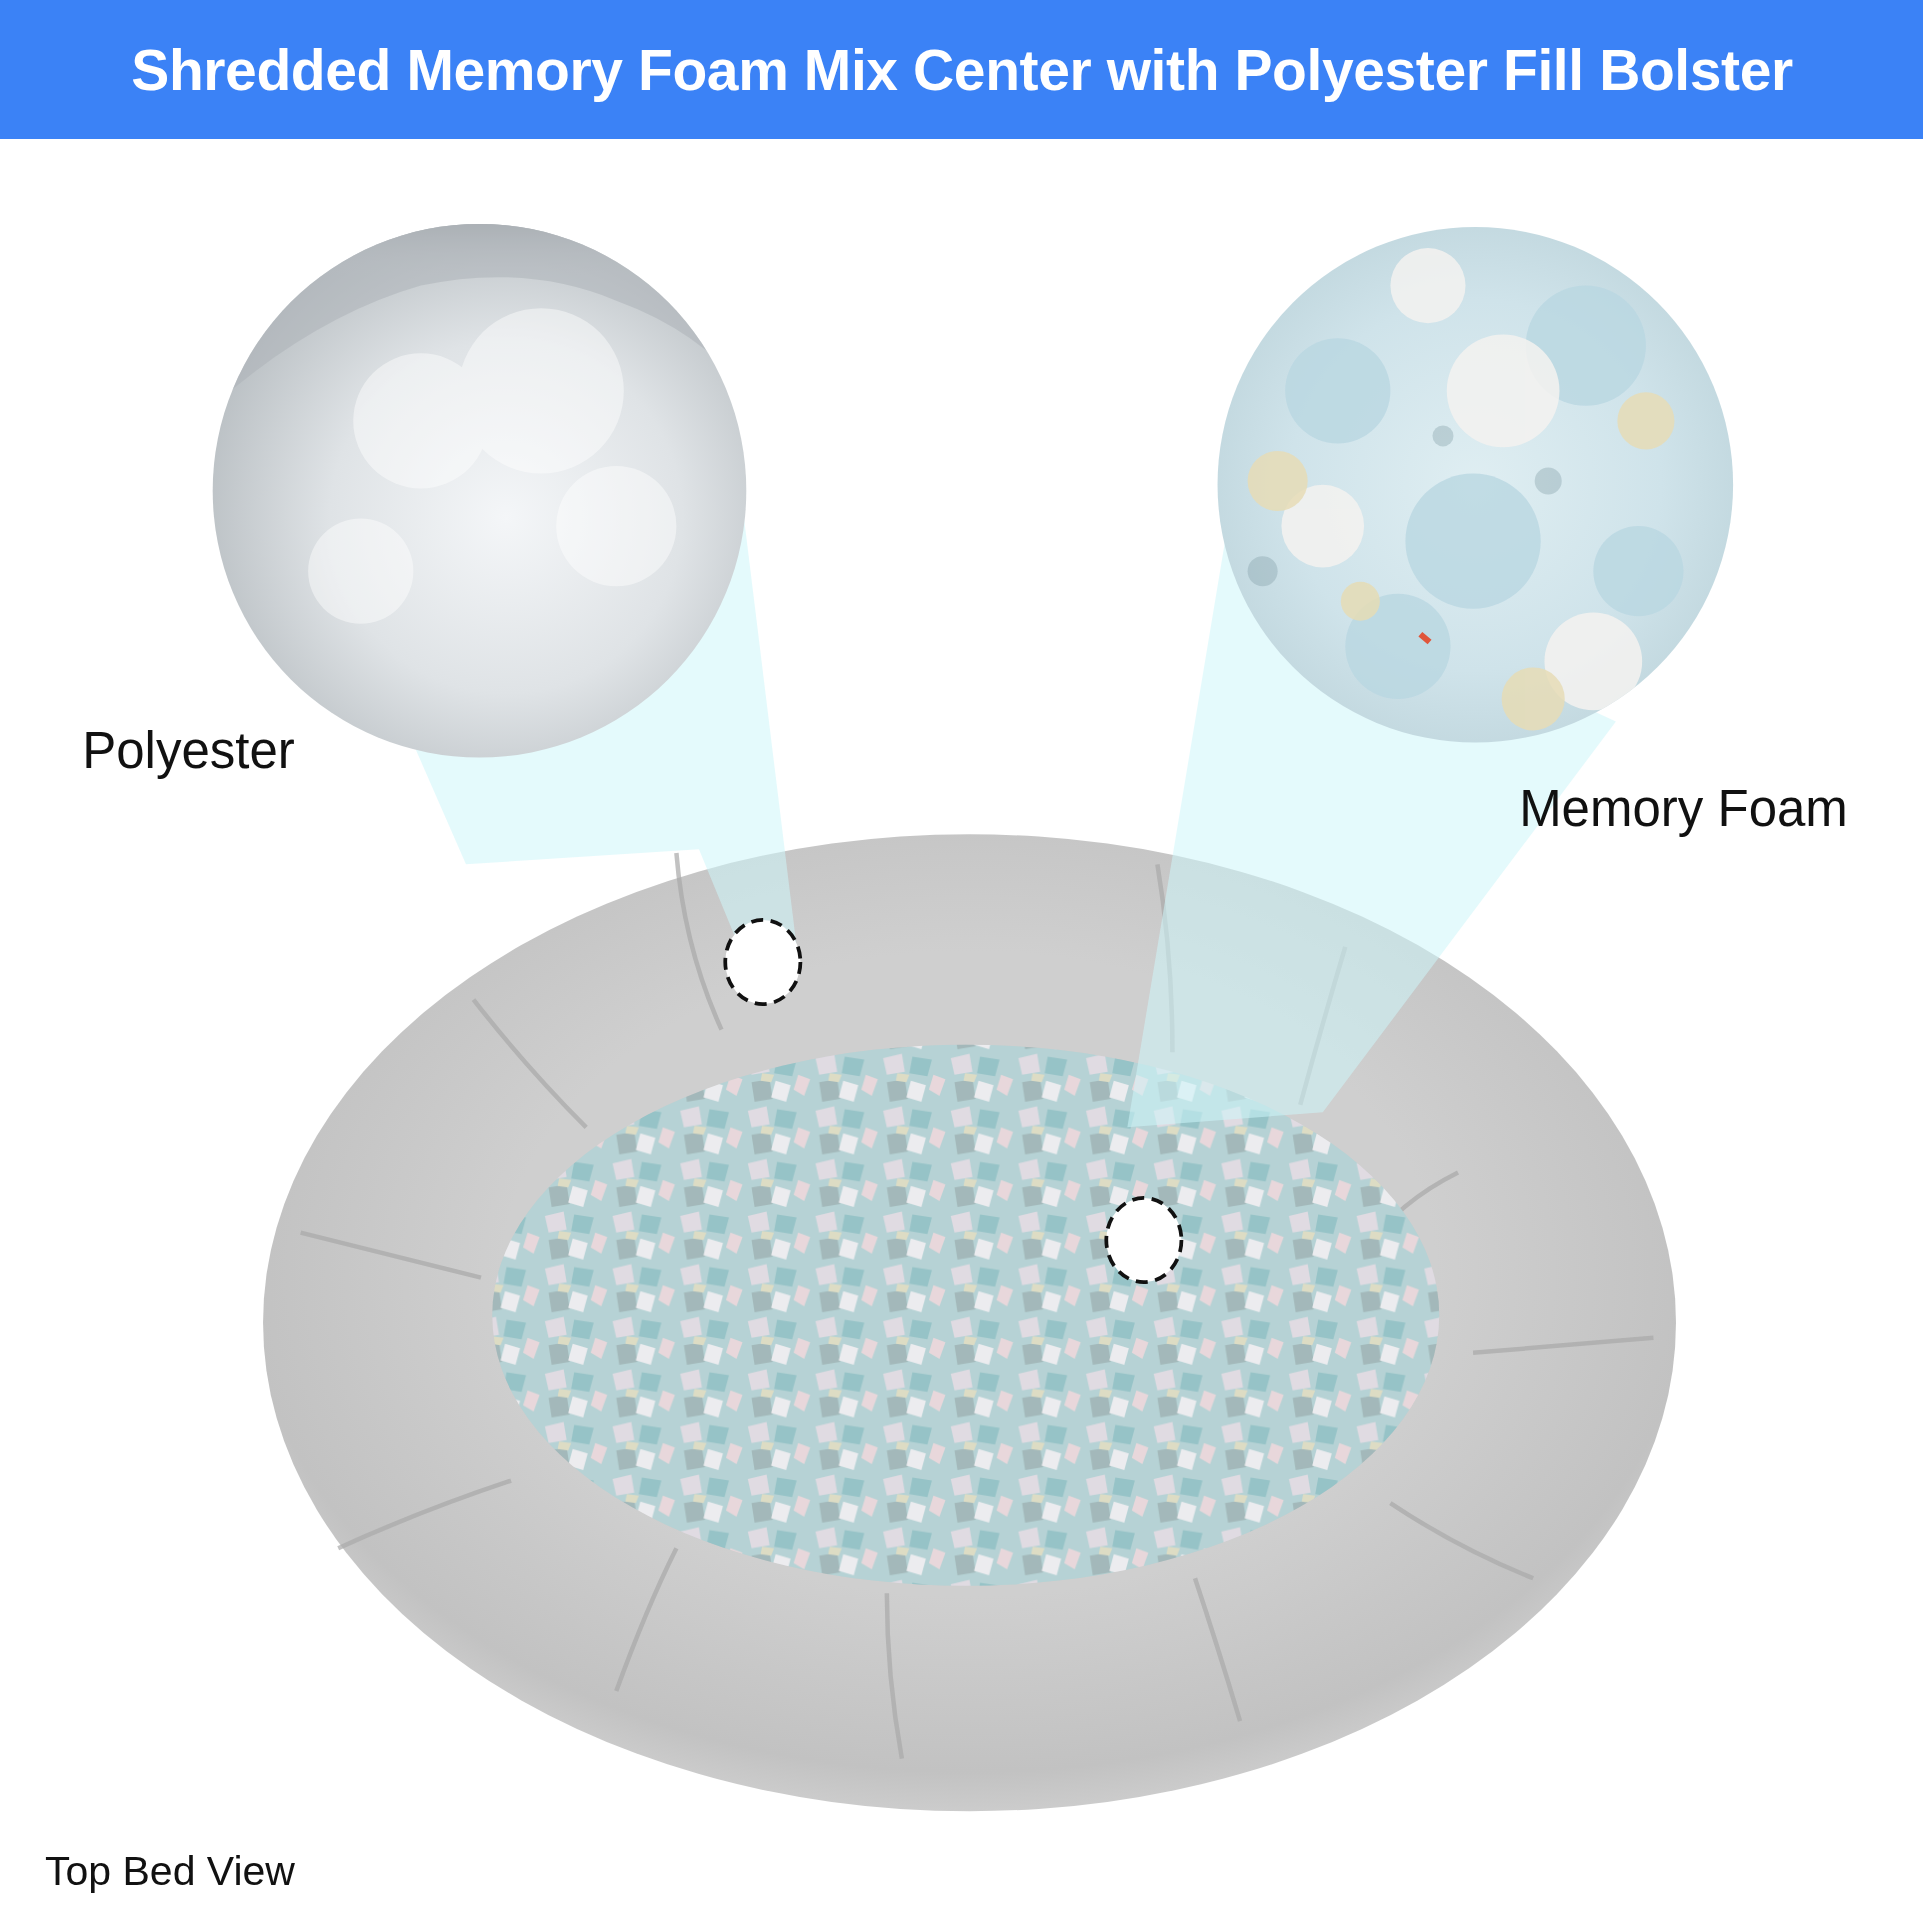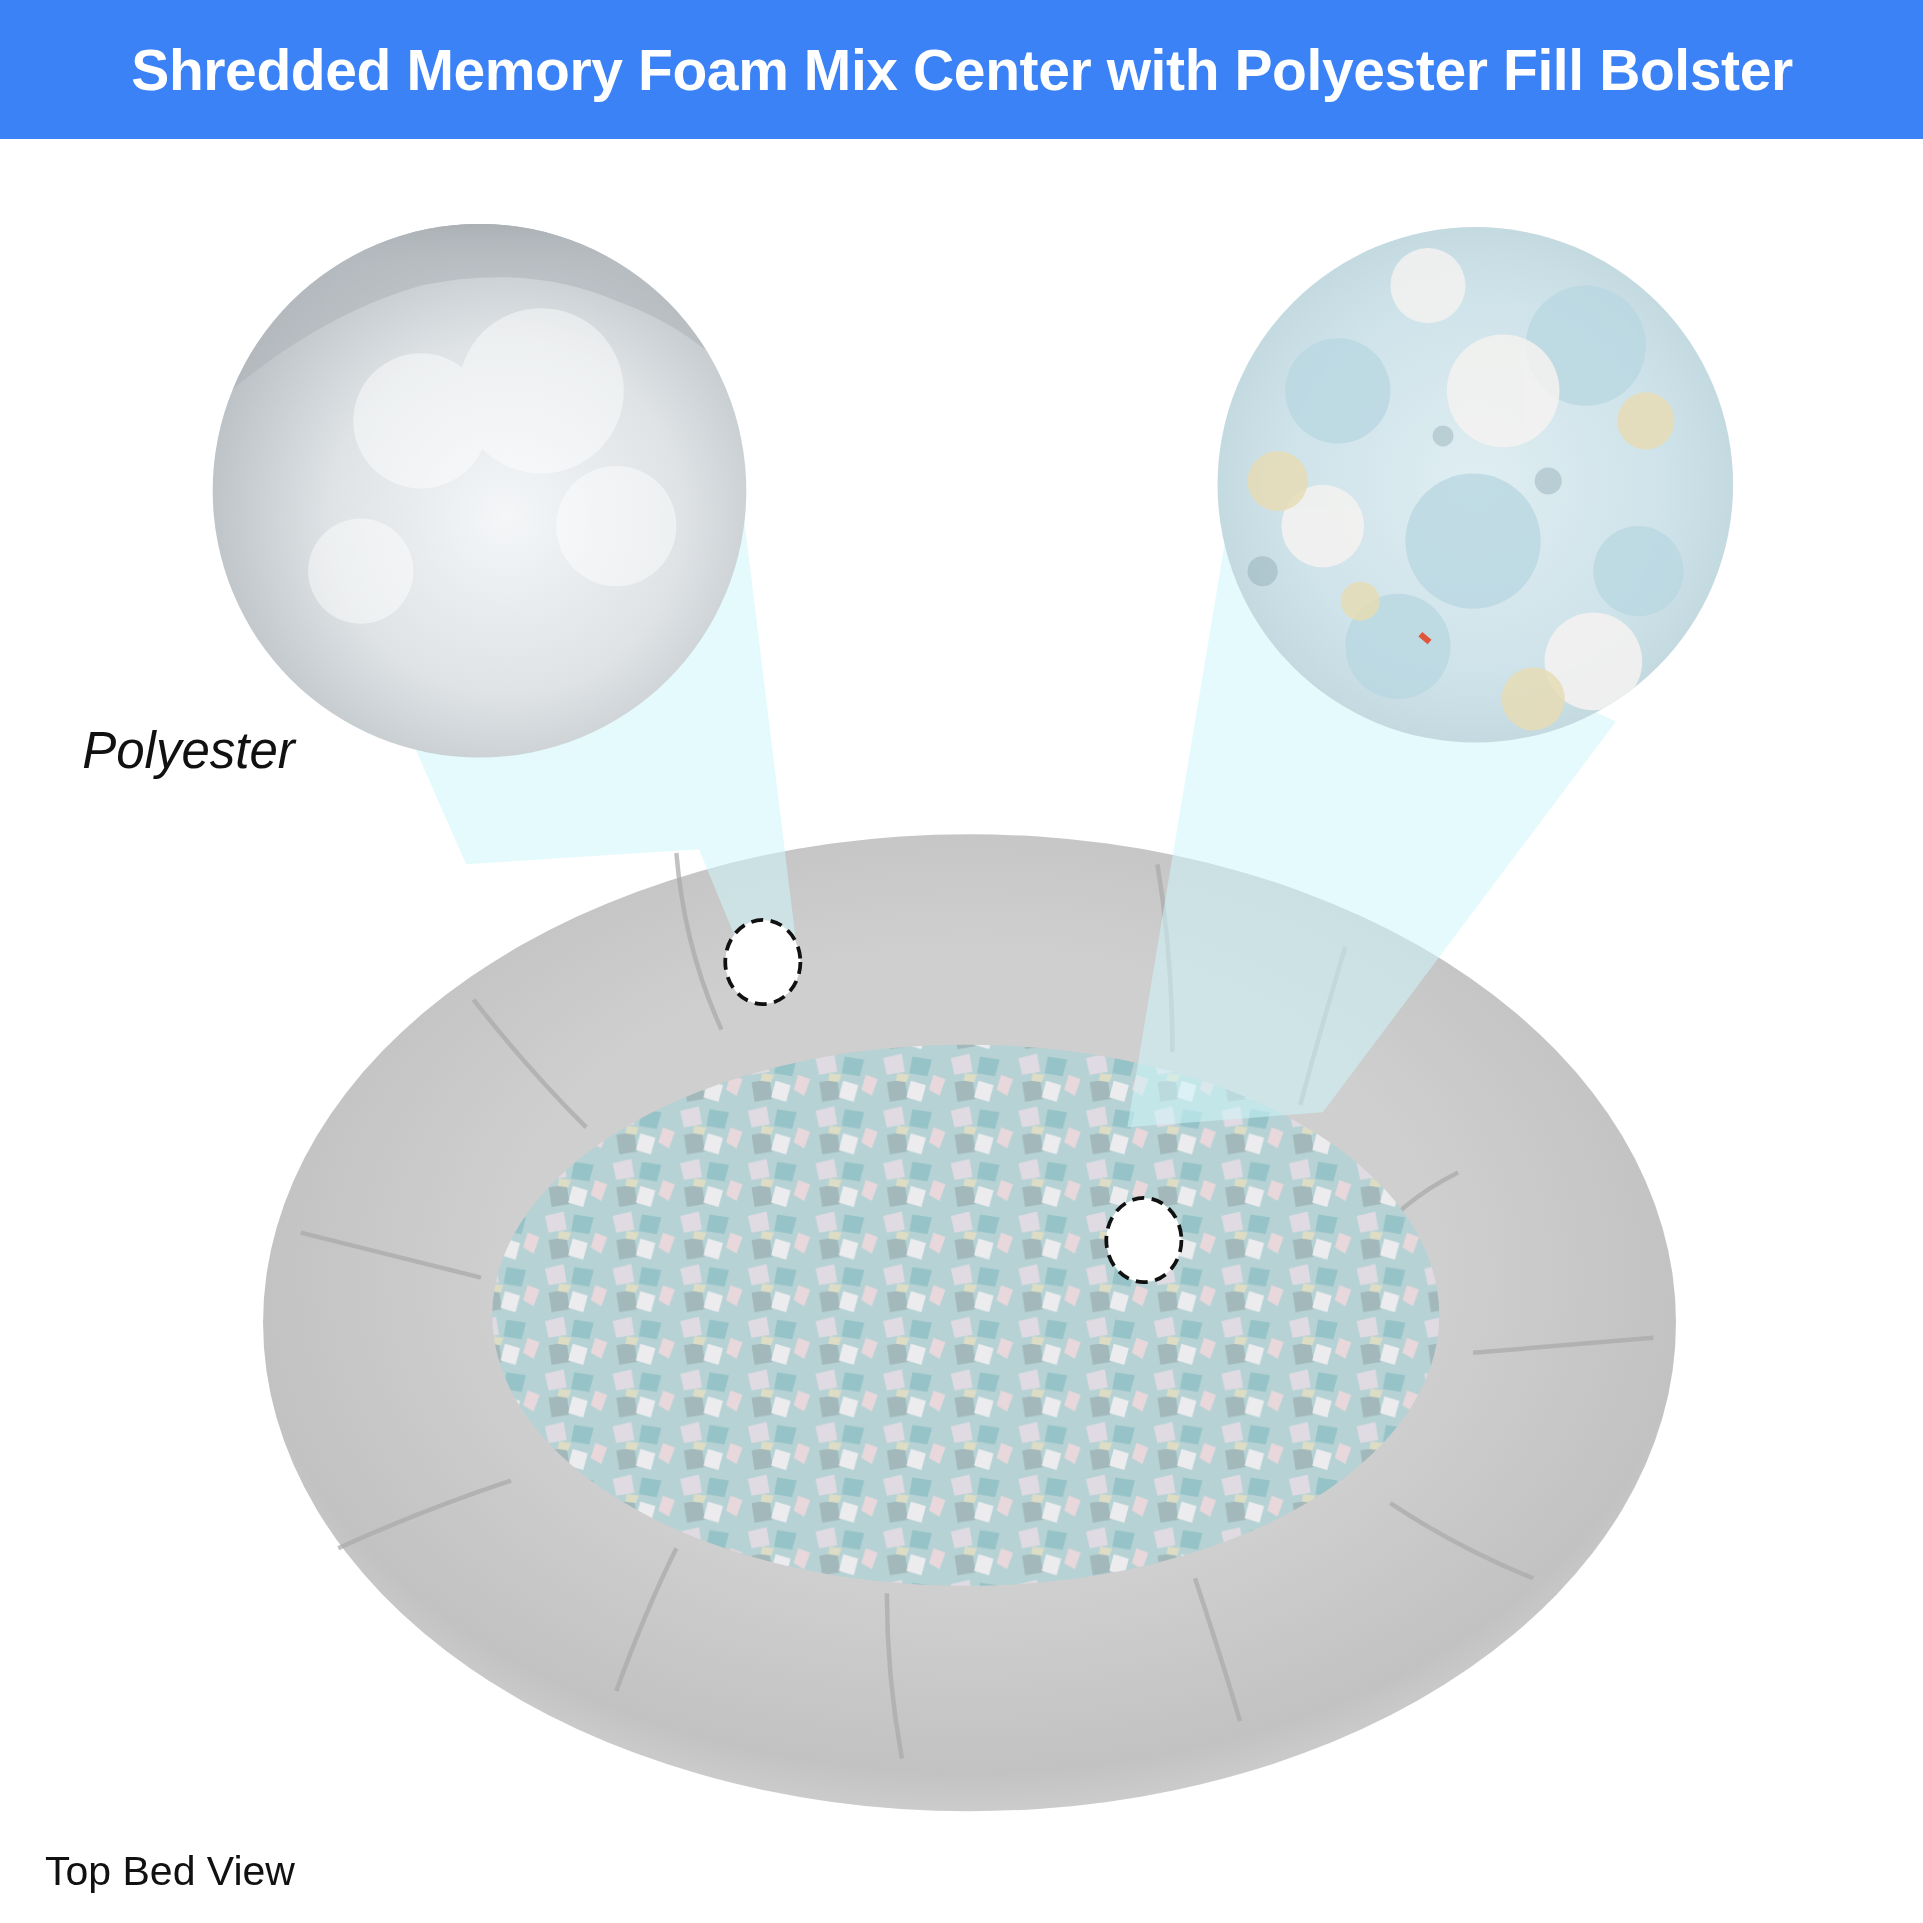--- a/index.html
+++ b/index.html
@@ -1,20 +1,20 @@
 <!DOCTYPE html>
 <html style="font-size:12px"><head>
 <meta charset="utf-8">
 <style>
   html, body { margin:0; padding:0; }
   body { width:1924px; height:1924px; background:#ffffff; position:relative; overflow:hidden; font-family:"Liberation Sans", "DejaVu Sans", sans-serif; }
   .banner { position:absolute; left:0; top:0; width:1924px; height:139px; background:#3b82f6; display:flex; align-items:center; justify-content:center; }
   .banner-title { color:#ffffff; font-weight:bold; font-size:57px; letter-spacing:-0.4px; white-space:nowrap; }
   .label { position:absolute; color:#111111; text-align:center; line-height:1.3; }
-  .label div { white-space:nowrap;font-style:italic; }
+  .label div { white-space:nowrap; }
   .label-poly { left:38px; top:718px; width:301px; font-size:51px; }
   .label-foam { left:1473px; top:774px; width:421px; font-size:51px; line-height:1.38; }
   .label-view { left:45px; top:1845px; font-size:41px; color:#111; text-align:center; }
   svg.scene { position:absolute; left:0; top:0; }
 </style>
 </head>
 <body>
 
 <div class="banner">
   <span class="banner-title">Shredded Memory Foam Mix Center with Polyester Fill Bolster</span>
@@ -136,16 +136,17 @@
 
   <ellipse cx="1015" cy="1280" rx="50" ry="56" fill="#ffffff" stroke="#111" stroke-width="5" stroke-dasharray="16 10"></ellipse>
   <ellipse cx="1522" cy="1650" rx="50" ry="56" fill="#ffffff" stroke="#111" stroke-width="5" stroke-dasharray="16 10"></ellipse>
 </svg>
 
 <div class="label label-poly">
   <div>Polyester</div>
 </div>
 
 <div class="label label-foam">
+  <div>Memory Foam</div>
 </div>
 
 <div class="label label-view">Top Bed View</div>
 
 
 </body></html>

